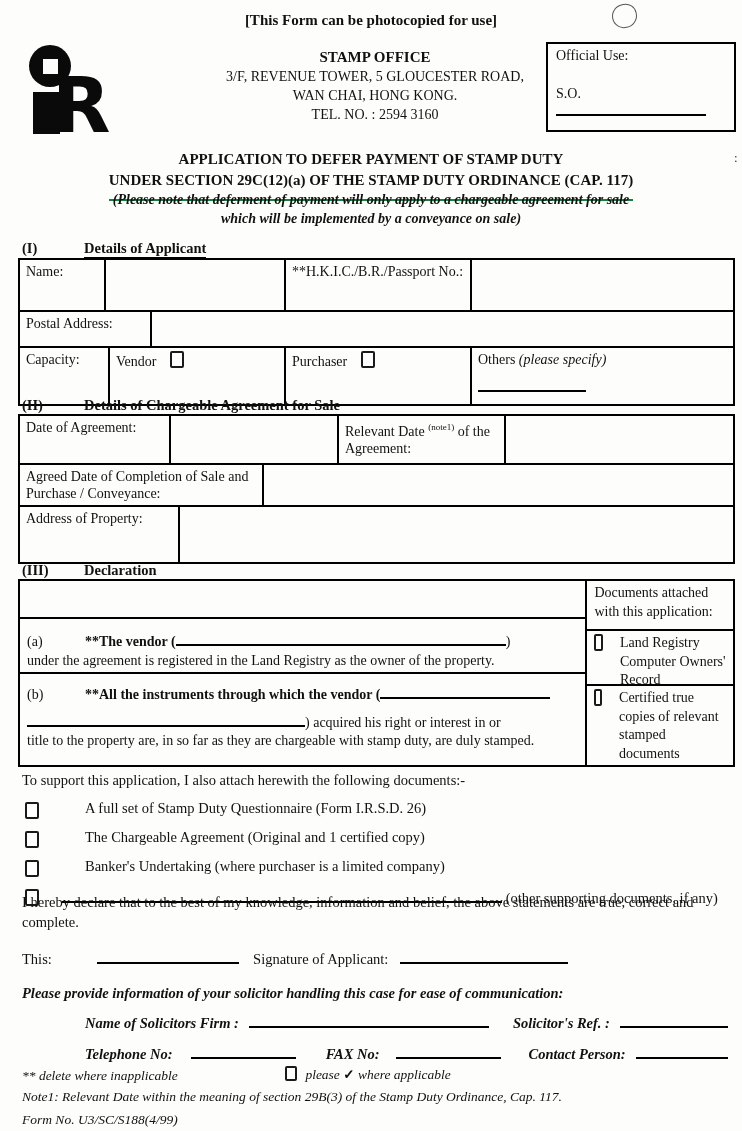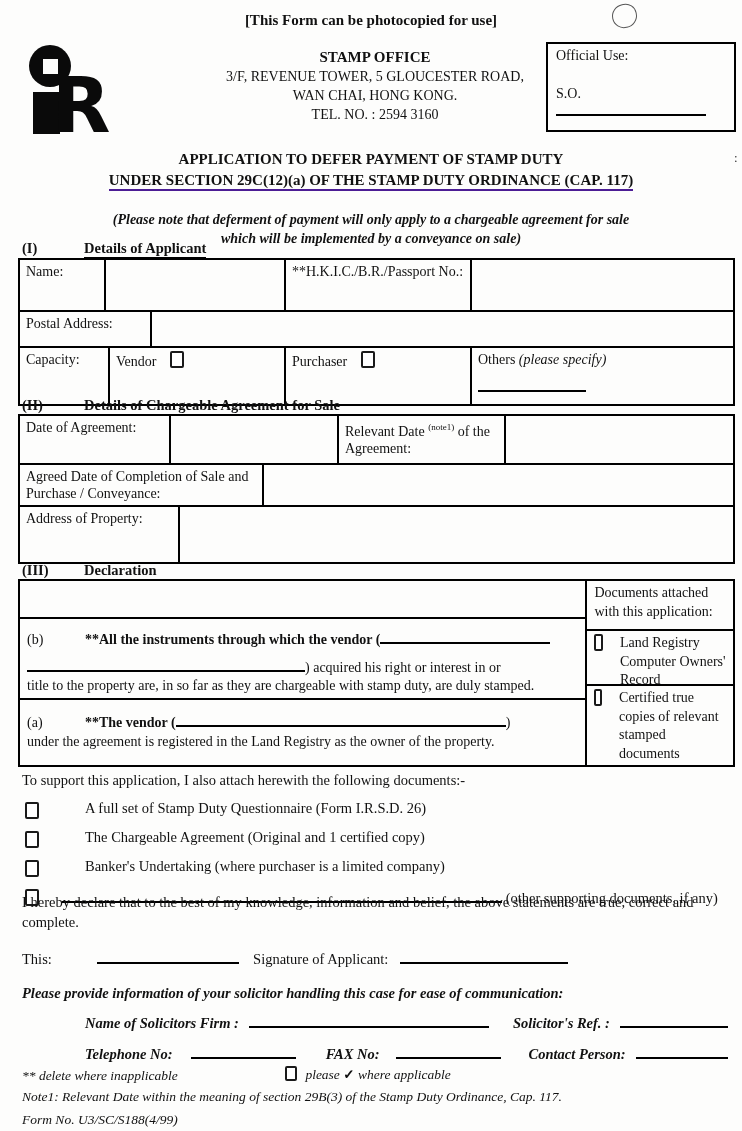--- a/index.html
+++ b/index.html
@@ -65,23 +65,23 @@
 
   <div class="abs" style="left:546px;top:42px;width:190px;height:90px;border:2px solid #000;box-sizing:border-box;">
     <div class="abs" style="left:8px;top:4px;font-size:14px;">Official Use:</div>
     <div class="abs" style="left:8px;top:42px;font-size:14px;">S.O.</div>
     <span class="ul abs" style="left:8px;top:56px;width:150px;"></span>
   </div>
 
   <div class="abs ctr" style="left:0;top:150px;width:742px;line-height:19px;">
     <div class="b" style="font-size:15px;">APPLICATION TO DEFER PAYMENT OF STAMP DUTY</div>
     <div style="margin-top:1px;">
-      <span class="b" style="font-size:15px;border-bottom:2px solid #4c1d95;padding-bottom:1px;">UNDER SECTION 29C(12)(a) OF THE STAMP DUTY ORDINANCE (CAP. 117)</span>
-    </div>
-    <div class="b i" style="font-size:14px;margin-top:20px;font-style:italic;">(Please note that deferment of payment will only apply to a chargeable agreement for sale</div>
+      <span class="b" style="font-size:15px;border-bottom:2px solid #15803d;padding-bottom:11px;">UNDER SECTION 29C(12)(a) OF THE STAMP DUTY ORDINANCE (CAP. 117)</span>
+    </div>
+    <div class="b i" style="font-size:14px;margin-top:0;font-style:italic;">(Please note that deferment of payment will only apply to a chargeable agreement for sale</div>
     <div class="b i" style="font-size:14px;">which will be implemented by a conveyance on sale)</div>
   </div>
 
   <div class="sec-head" style="left:22px;top:240px;">
     <span class="num">(I)</span><span class="ttl">Details of Applicant</span>
   </div>
 
   <div class="tbl" style="top:258px;">
     <div class="trow" style="height:50px;">
       <div class="cell" style="width:84px;">Name:</div>
@@ -133,34 +133,34 @@
     </div>
   </div>
 
   <div class="sec-head" style="left:22px;top:562px;">
     <span class="num">(III)</span><span class="ttl">Declaration</span>
   </div>
 
   <div class="tbl" style="top:579px;display:flex;">
     <div class="d-main">
       <div class="d-cell" style="height:36px;"></div>
+      <div class="d-cell" style="height:55px;">
+        <div style="margin-top:8px;">
+          <span style="display:inline-block;width:58px;">(a)</span><span class="b">**The vendor (</span><span class="ul" style="width:330px;"></span><span>)</span>
+        </div>
+        <div>under the agreement is registered in the Land Registry as the owner of the property.</div>
+      </div>
       <div class="d-cell" style="height:81px;">
         <div style="margin-top:6px;">
           <span style="display:inline-block;width:58px;">(b)</span><span class="b">**All the instruments through which the vendor (</span><span class="ul" style="width:170px;"></span>
         </div>
         <div style="margin-top:6px;">
           <span class="ul" style="width:278px;"></span><span>) acquired his right or interest in or</span>
         </div>
         <div>title to the property are, in so far as they are chargeable with stamp duty, are duly stamped.</div>
-      </div>
-      <div class="d-cell" style="height:55px;">
-        <div style="margin-top:8px;">
-          <span style="display:inline-block;width:58px;">(a)</span><span class="b">**The vendor (</span><span class="ul" style="width:330px;"></span><span>)</span>
-        </div>
-        <div>under the agreement is registered in the Land Registry as the owner of the property.</div>
       </div>
     </div>
     <div class="d-side">
       <div class="d-cell small" style="height:48px;">Documents attached with this application:</div>
       <div class="d-cell small" style="height:55px;">
         <div class="doc-item">
           <span class="cb"></span>
           <span>Land Registry Computer Owners' Record</span>
         </div>
       </div>

